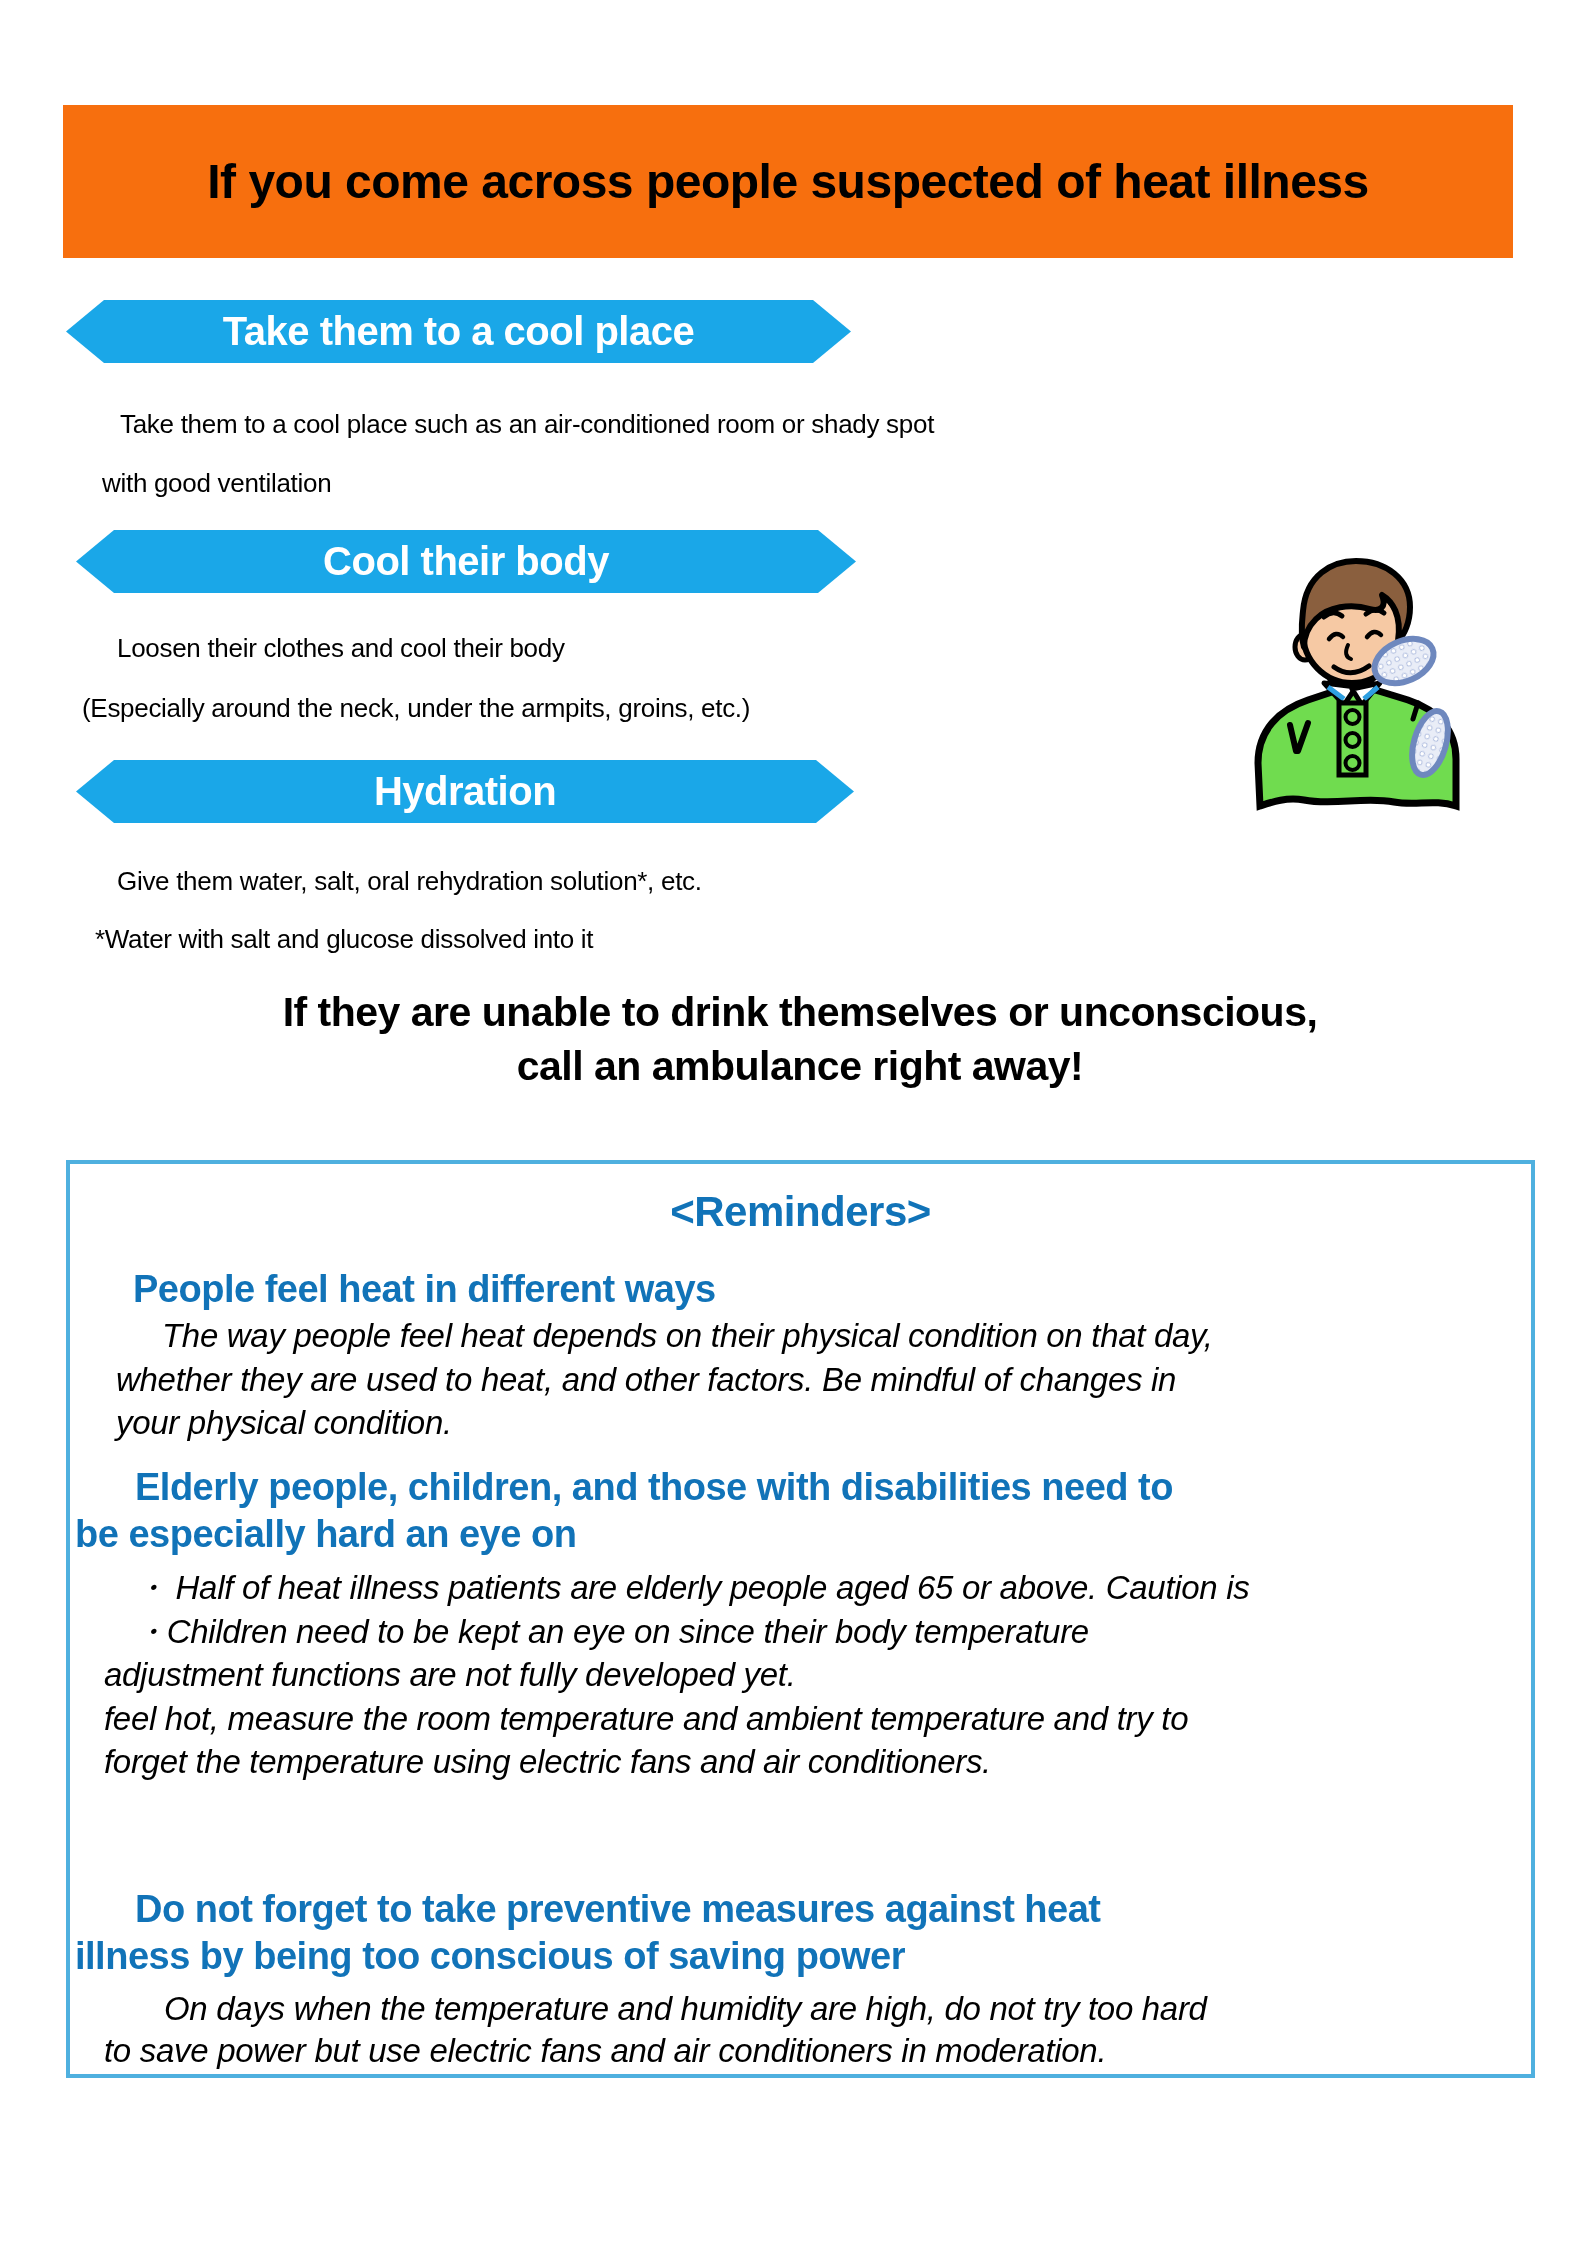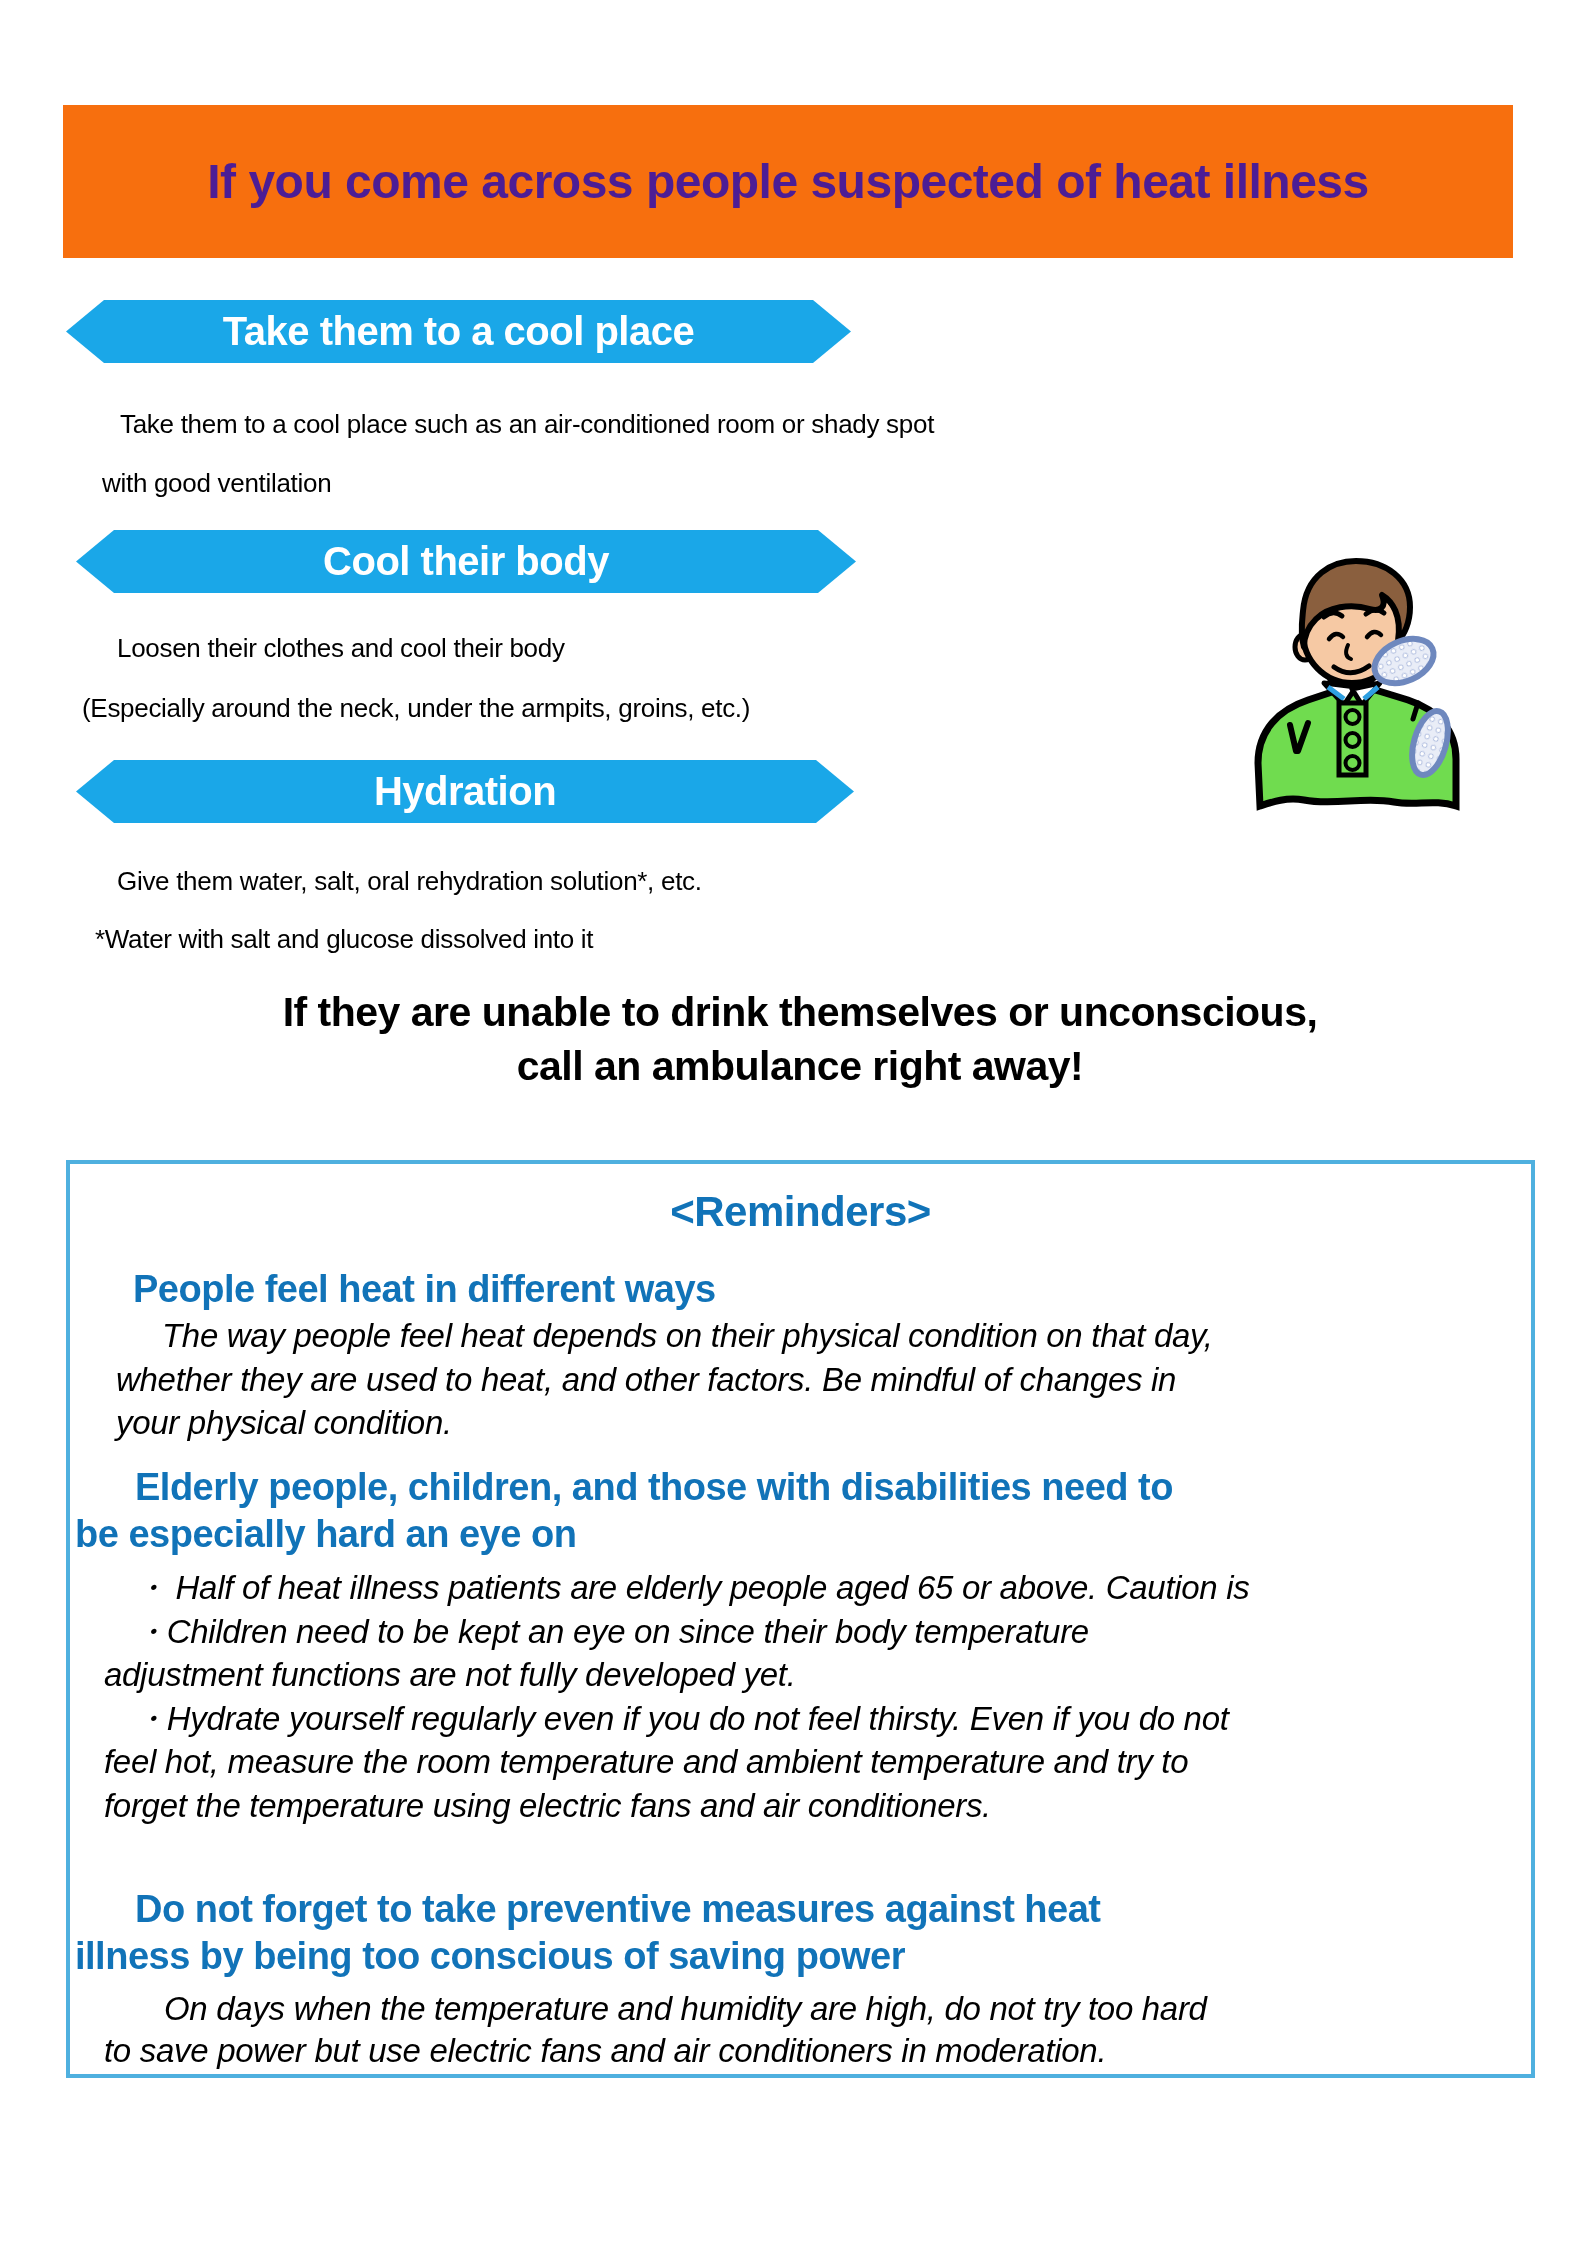--- a/index.html
+++ b/index.html
@@ -7,21 +7,21 @@
     position:relative;width:1575px;height:2260px;background:#ffffff;
     font-family:"Liberation Sans", sans-serif;color:#000;overflow:hidden;
   }
   
   .title-banner{
     position:absolute;left:63px;top:105px;width:1450px;height:153px;
     background:var(--orange,#F76F0E);
     display:flex;align-items:center;justify-content:center;
   }
   .title-banner .t{
-    color:#4c1d95;font-weight:bold;font-size:48px;letter-spacing:-0.5px;white-space:nowrap;
+    color:#000000;font-weight:bold;font-size:48px;letter-spacing:-0.5px;white-space:nowrap;
   }
   
   .ribbon{
     position:absolute;height:63px;background:var(--ribbon_blue,#1AA7E8);
     clip-path:polygon(38px 0, calc(100% - 38px) 0, 100% 50%, calc(100% - 38px) 100%, 38px 100%, 0 50%);
     display:flex;align-items:center;justify-content:center;
   }
   .ribbon .t{color:#fff;font-weight:bold;font-size:40px;letter-spacing:-0.5px;white-space:nowrap;}
   .ribbon1{left:66px;top:300px;width:785px;}
   .ribbon2{left:76px;top:530px;width:780px;}
@@ -175,21 +175,20 @@
     </div>
 
     <div class="rem-heading h2">
       <div class="line">Elderly people, children, and those with disabilities need to</div>
       <div class="line">be especially hard an eye on</div>
     </div>
     <div class="rem-body bl">
       <div class="line ind">・ Half of heat illness patients are elderly people aged 65 or above. Caution is</div>
       <div class="line ind">・Children need to be kept an eye on since their body temperature</div>
       <div class="line">adjustment functions are not fully developed yet.</div>
-      <div class="line ind">・Hydrate yourself regularly even if you do not feel thirsty. Even if you do not</div>
       <div class="line">feel hot, measure the room temperature and ambient temperature and try to</div>
       <div class="line">forget the temperature using electric fans and air conditioners.</div>
     </div>
 
     <div class="rem-heading h3">
       <div class="line">Do not forget to take preventive measures against heat</div>
       <div class="line">illness by being too conscious of saving power</div>
     </div>
     <div class="rem-body p3">
       <div class="line">On days when the temperature and humidity are high, do not try too hard</div>

